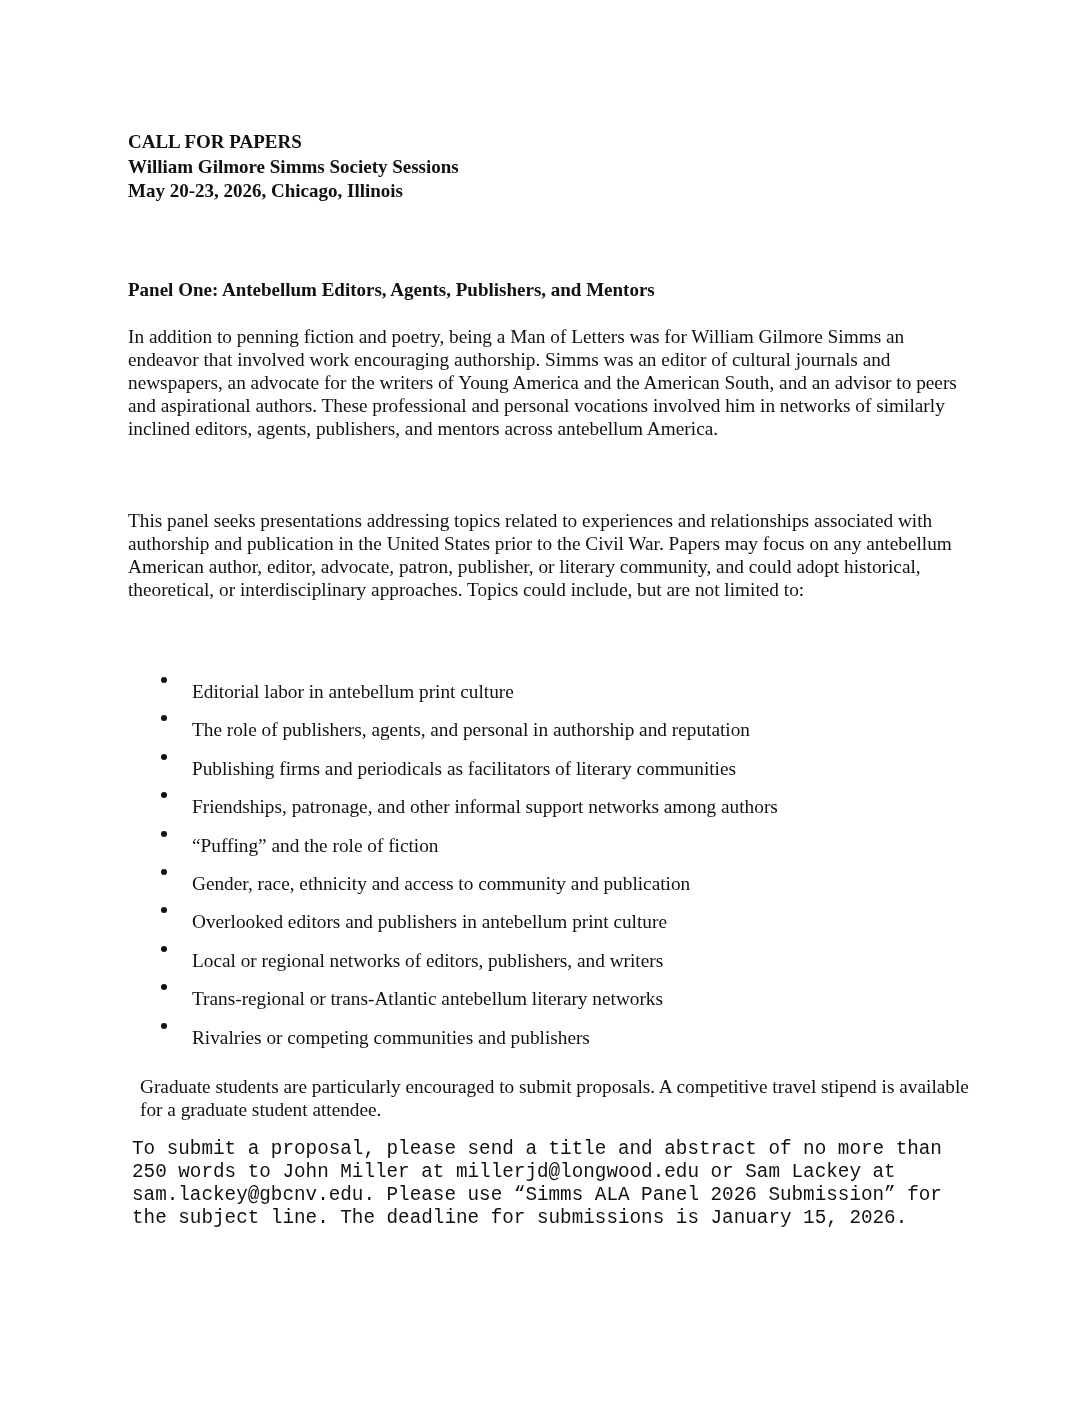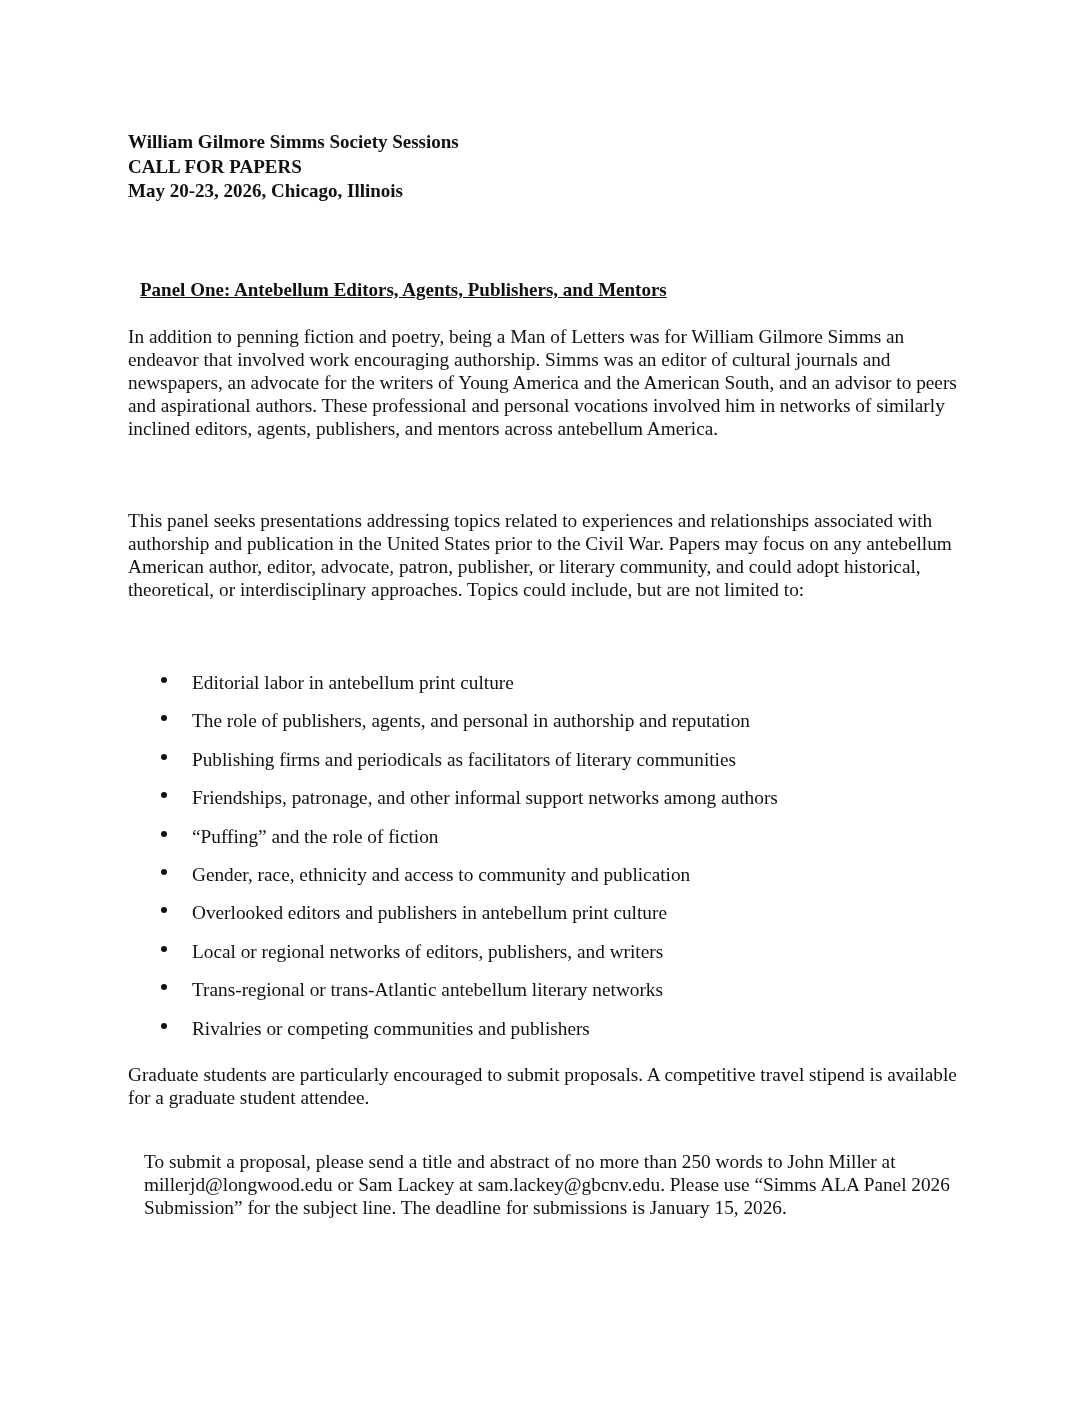--- a/index.html
+++ b/index.html
@@ -26,26 +26,25 @@
       top: 130px;
       left: 0;
       font-weight: bold;
       font-size: 19px;
       line-height: 24.5px;
     }
     .header div { white-space: nowrap; }
     .panel-title {
       position: absolute;
       top: 278px;
-      left: 12px;
+      left: 0;
       font-weight: bold;
       font-size: 19px;
       line-height: 24px;
       white-space: nowrap;
-      text-decoration: underline;
     }
     .para {
       position: absolute;
       left: 0;
       width: 840px;
       font-size: 19.3px;
       line-height: 23px;
     }
     .p1 { top: 325px; }
     .p2 { top: 509px; }
@@ -71,32 +70,32 @@
       left: 33px;
       top: 11px;
       width: 6px;
       height: 6px;
       border-radius: 50%;
       background: #111111;
     }
     .bullet-text {
       position: absolute;
       left: 64px;
-      top: 3px;
+      top: 12px;
       text-align: center;
     }
   </style>
 </head>
 <body>
 
 <div class="page">
 
   <div class="header">
+    <div>CALL FOR PAPERS</div>
     <div>William Gilmore Simms Society Sessions</div>
-    <div>CALL FOR PAPERS</div>
     <div>May 20-23, 2026, Chicago, Illinois</div>
   </div>
 
   <div class="panel-title">Panel One: Antebellum Editors, Agents, Publishers, and Mentors</div>
 
   <p class="para p1" style="margin:0;">In addition to penning fiction and poetry, being a Man of Letters was for William Gilmore Simms an endeavor that involved work encouraging authorship. Simms was an editor of cultural journals and newspapers, an advocate for the writers of Young America and the American South, and an advisor to peers and aspirational authors. These professional and personal vocations involved him in networks of similarly inclined editors, agents, publishers, and mentors across antebellum America.</p>
 
   <p class="para p2" style="margin:0;">This panel seeks presentations addressing topics related to experiences and relationships associated with authorship and publication in the United States prior to the Civil War. Papers may focus on any antebellum American author, editor, advocate, patron, publisher, or literary community, and could adopt historical, theoretical, or interdisciplinary approaches. Topics could include, but are not limited to:</p>
 
   <ul class="bullets">
@@ -135,17 +134,17 @@
     <li class="bullet-item">
       <span class="bullet-dot"></span>
       <span class="bullet-text">Trans-regional or trans-Atlantic antebellum literary networks</span>
     </li>
     <li class="bullet-item">
       <span class="bullet-dot"></span>
       <span class="bullet-text">Rivalries or competing communities and publishers</span>
     </li>
   </ul>
 
-  <p class="para p3" style="margin:0;font-family:Liberation Serif, serif;">Graduate students are particularly encouraged to submit proposals. A competitive travel stipend is available for a graduate student attendee.</p>
+  <p class="para p3" style="margin:12px;font-family:Liberation Serif, serif;">Graduate students are particularly encouraged to submit proposals. A competitive travel stipend is available for a graduate student attendee.</p>
 
-  <p class="para p4" style="margin:16px;">To submit a proposal, please send a title and abstract of no more than 250 words to John Miller at millerjd@longwood.edu or Sam Lackey at sam.lackey@gbcnv.edu. Please use “Simms ALA Panel 2026 Submission” for the subject line. The deadline for submissions is January 15, 2026.</p>
+  <p class="para p4" style="margin:4px;font-family:Liberation Mono, monospace;">To submit a proposal, please send a title and abstract of no more than 250 words to John Miller at millerjd@longwood.edu or Sam Lackey at sam.lackey@gbcnv.edu. Please use “Simms ALA Panel 2026 Submission” for the subject line. The deadline for submissions is January 15, 2026.</p>
 
 </div>
 
 </body></html>

